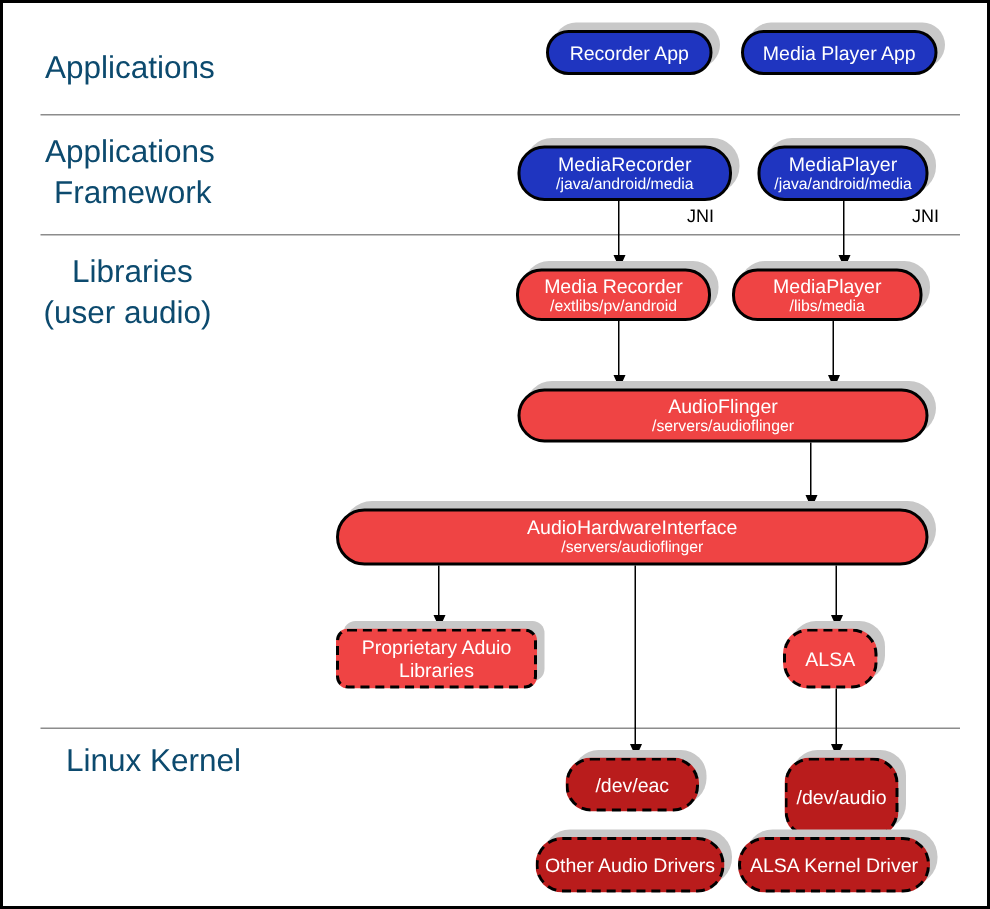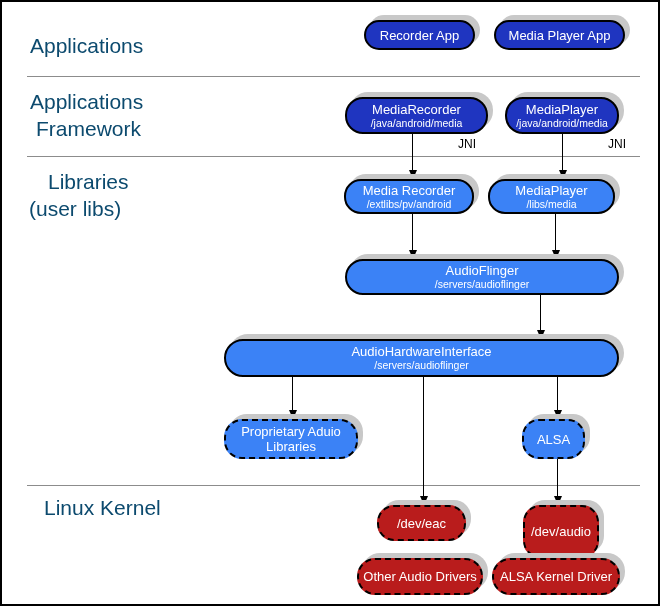--- a/index.html
+++ b/index.html
@@ -14,39 +14,39 @@
   .ah{position:absolute;width:0;height:0;border-left:4px solid transparent;
       border-right:4px solid transparent;border-top:9px solid #000;}
   .jni{position:absolute;font-size:12px;color:#000;margin-left:39px;}
   .node{
     position:absolute;box-sizing:border-box;border:2px solid #000;
     color:#fff;text-align:center;display:flex;flex-direction:column;
     justify-content:center;align-items:center;
     box-shadow:5px -5px 0 #c8c8c8;
   }
   .blue{background:#1F35C0;}
-  .green{background:#3b82f6;}
+  .green{background:#ef4444;}
   .red{background:#b91c1c;}
   .dashed{border-style:dashed;}
   .t1{font-size:13px;line-height:15px;}
   .t2{font-size:10.5px;line-height:13px;}
   .two .t2{font-size:13px;line-height:15px;}
 </style>
 </head>
 <body>
 
 <div id="frame">
 
   <div class="sep" style="top:74px"></div>
   <div class="sep" style="top:154px"></div>
   <div class="sep" style="top:483px"></div>
 
   <div class="layer-label" style="left:28px;top:30px">Applications</div>
   <div class="layer-label" style="left:28px;top:86px"><span>Applications</span><br><span style="padding-left:6px">Framework</span></div>
-  <div class="layer-label" style="left:27px;top:166px"><span style="padding-left:19px">Libraries</span><br><span>(user libs)</span></div>
+  <div class="layer-label" style="left:27px;top:166px"><span style="padding-left:19px">Libraries</span><br><span>(user audio)</span></div>
   <div class="layer-label" style="left:42px;top:492px">Linux Kernel</div>
 
   <div class="edge" style="left:410px;top:132px;height:45px"></div>
   <div class="edge" style="left:560px;top:132px;height:45px"></div>
   <div class="edge" style="left:410px;top:212px;height:45px"></div>
   <div class="edge" style="left:553px;top:212px;height:45px"></div>
   <div class="edge" style="left:538px;top:293px;height:44px"></div>
   <div class="edge" style="left:290px;top:375px;height:42px"></div>
   <div class="edge" style="left:421px;top:375px;height:128px"></div>
   <div class="edge" style="left:555px;top:375px;height:42px"></div>
@@ -90,21 +90,21 @@
     <div class="t2">/libs/media</div>
   </div>
   <div class="node green" style="left:343px;top:257px;width:274px;height:36px;border-radius:18px">
     <div class="t1">AudioFlinger</div>
     <div class="t2">/servers/audioflinger</div>
   </div>
   <div class="node green" style="left:222px;top:337px;width:395px;height:38px;border-radius:19px">
     <div class="t1">AudioHardwareInterface</div>
     <div class="t2">/servers/audioflinger</div>
   </div>
-  <div class="node green dashed two" style="left:222px;top:417px;width:134px;height:40px;border-radius:18px">
+  <div class="node green dashed two" style="left:222px;top:417px;width:134px;height:40px;border-radius:8px">
     <div class="t1">Proprietary Aduio</div>
     <div class="t2">Libraries</div>
   </div>
   <div class="node green dashed" style="left:520px;top:417px;width:63px;height:40px;border-radius:17px">
     <div class="t1">ALSA</div>
   </div>
 
   <div class="node red dashed" style="left:375px;top:503px;width:89px;height:36px;border-radius:17px">
     <div class="t1">/dev/eac</div>
   </div>

